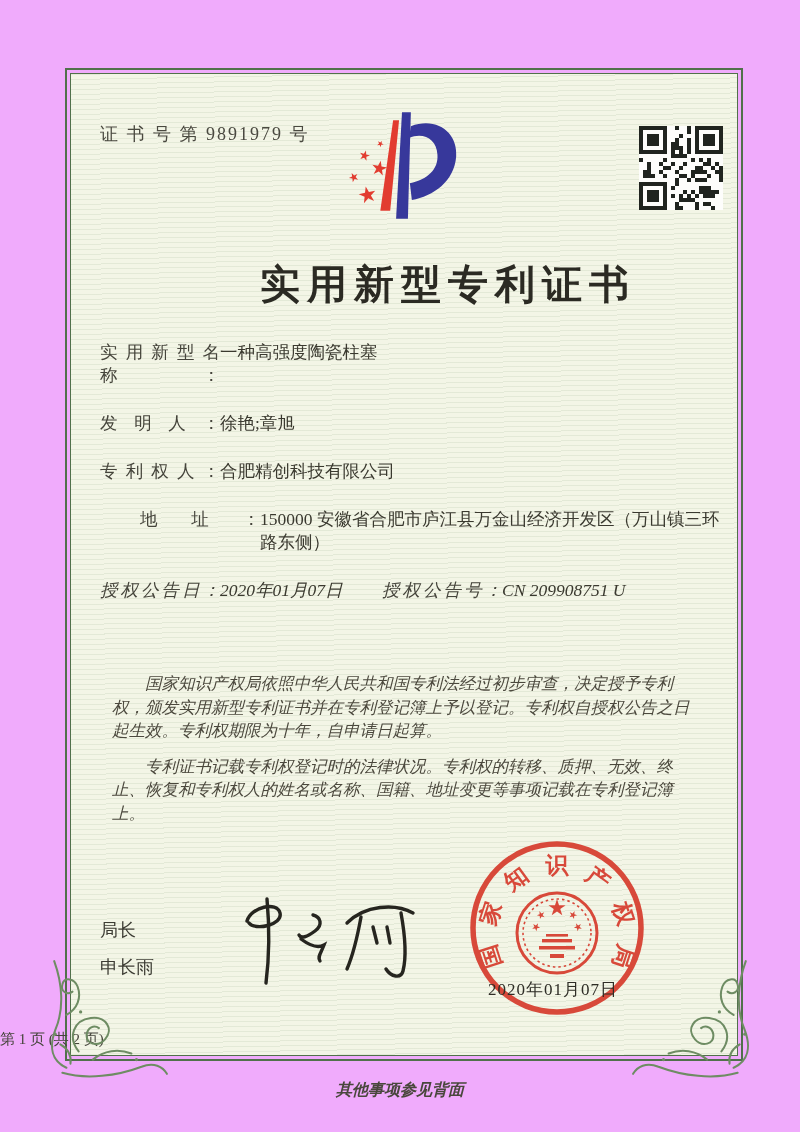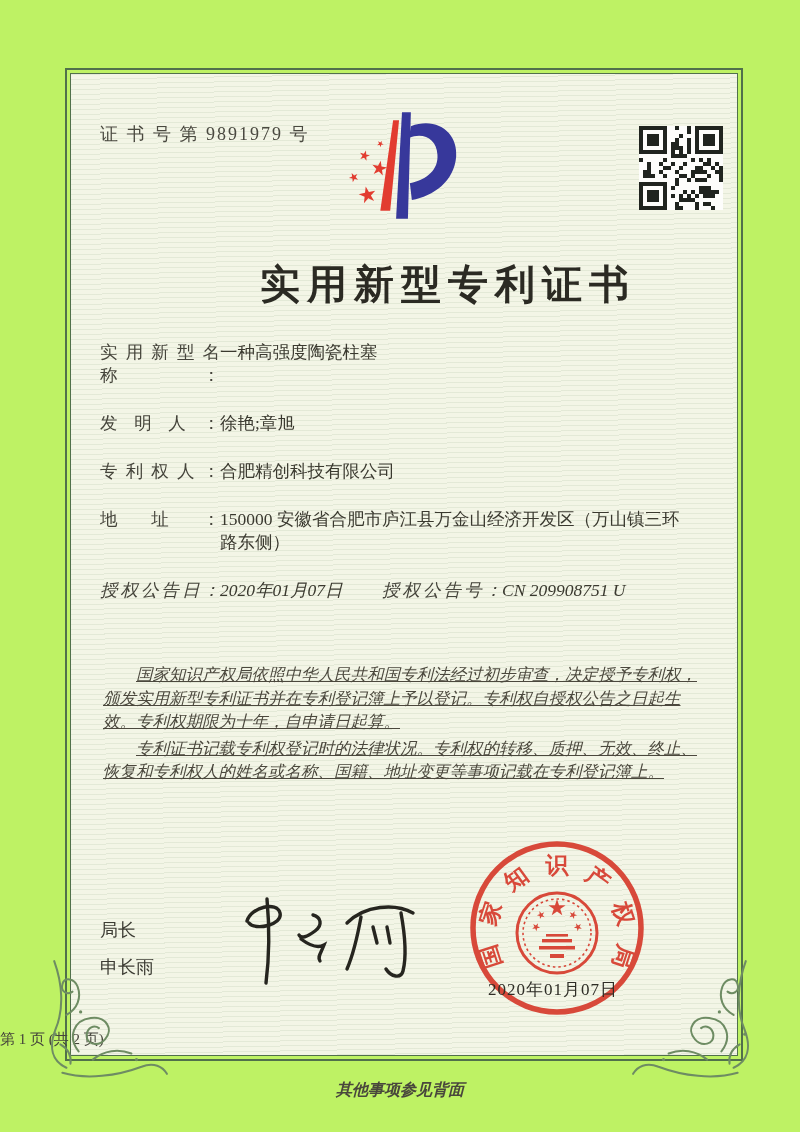--- a/index.html
+++ b/index.html
@@ -1,20 +1,20 @@
 <!DOCTYPE html>
 <html><head>
 <meta charset="utf-8">
 <style>
   html,body{margin:0;padding:0;background:#e8e8e4;}
   .page{
     position:relative;
     width:800px;height:1132px;
     margin:0 auto;
-    background:#bef264;
+    background:#f0abfc;
     overflow:hidden;
     font-family:"Liberation Serif","DejaVu Serif",serif;
     color:#3c3b33;
   }
   
   .frame{position:absolute;left:65px;top:68px;width:678px;height:993px;border:2px solid #51704b;box-sizing:border-box;}
   .frame-inner{
     position:absolute;inset:3px;border:1px solid #51704b;
     background:
       repeating-linear-gradient(179deg, rgba(120,152,110,0.13) 0 1px, rgba(0,0,0,0) 1px 5px),
@@ -26,33 +26,33 @@
   .cert-no{position:absolute;left:100px;top:122px;z-index:2;font-size:18px;letter-spacing:2px;color:#4a4940;}
   .logo{position:absolute;left:338px;top:110px;z-index:2;}
   .qr{position:absolute;left:639px;top:126px;width:84px;height:84px;z-index:2;background:#fdfdfb;}
   .qr svg{display:block;}
   .title{
     position:absolute;left:0;top:257px;width:100%;z-index:2;
     text-align:center;font-size:40px;font-weight:700;letter-spacing:7px;color:#2b2a23;margin-left:48px;
   }
   
   .fields{position:absolute;left:100px;top:341px;width:620px;z-index:2;font-size:17.5px;line-height:23px;}
-  .frow{display:flex;margin-bottom:25px;}
+  .frow{display:flex;margin-bottom:25px;justify-content:flex-end;}
   .flabel{flex:0 0 120px;text-align:justify;text-align-last:justify;color:#45443b;}
   .fvalue{flex:1;color:#3a392f;}
   .fvalue.addr{max-width:460px;}
   .grant-row{display:flex;margin-bottom:16px;font-style:italic;}
   .gvalue{flex:0 0 162px;color:#3a392f;}
   
   .paras{
     position:absolute;left:100px;top:660px;width:616px;z-index:2;
     font-size:16.5px;line-height:23.5px;color:#4b483d;
     font-style:italic;
   }
-  .paras p{margin:3px;text-indent:2em;text-decoration:underline;}
+  .paras p{margin:12px;text-indent:2em;}
   
   .signer{position:absolute;left:100px;top:918px;z-index:2;font-size:18px;color:#3c3b33;}
   .signer div{margin-bottom:13px;}
   .signature{position:absolute;left:225px;top:893px;z-index:2;}
   .seal{position:absolute;left:467px;top:838px;z-index:2;opacity:.92;}
   .seal-char{font-size:23px;font-weight:700;fill:#d63b2c;text-anchor:middle;font-family:"Liberation Serif",serif;}
   .seal-date{position:absolute;left:488px;top:978px;z-index:4;font-size:17px;letter-spacing:1px;color:#2e2d26;}
   
   .page-num{position:absolute;left:0;top:1030px;width:100%;text-align:left;z-index:2;font-size:15px;color:#45443b;}
   .back-note{position:absolute;left:0;top:1080px;width:100%;text-align:center;font-size:16px;font-style:italic;color:#49473c;font-weight:bold;}

